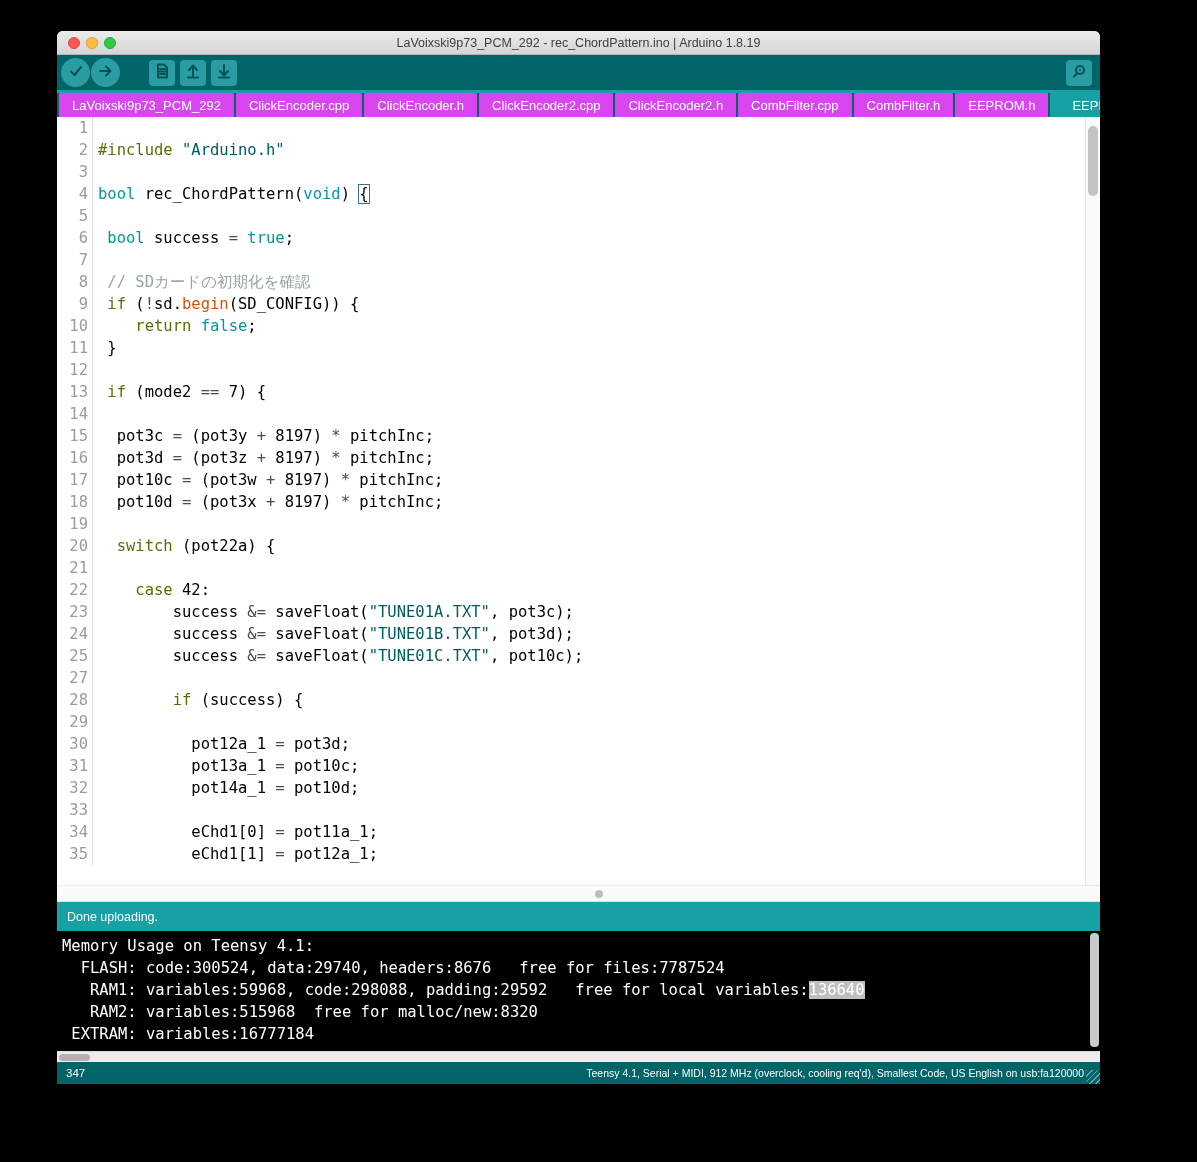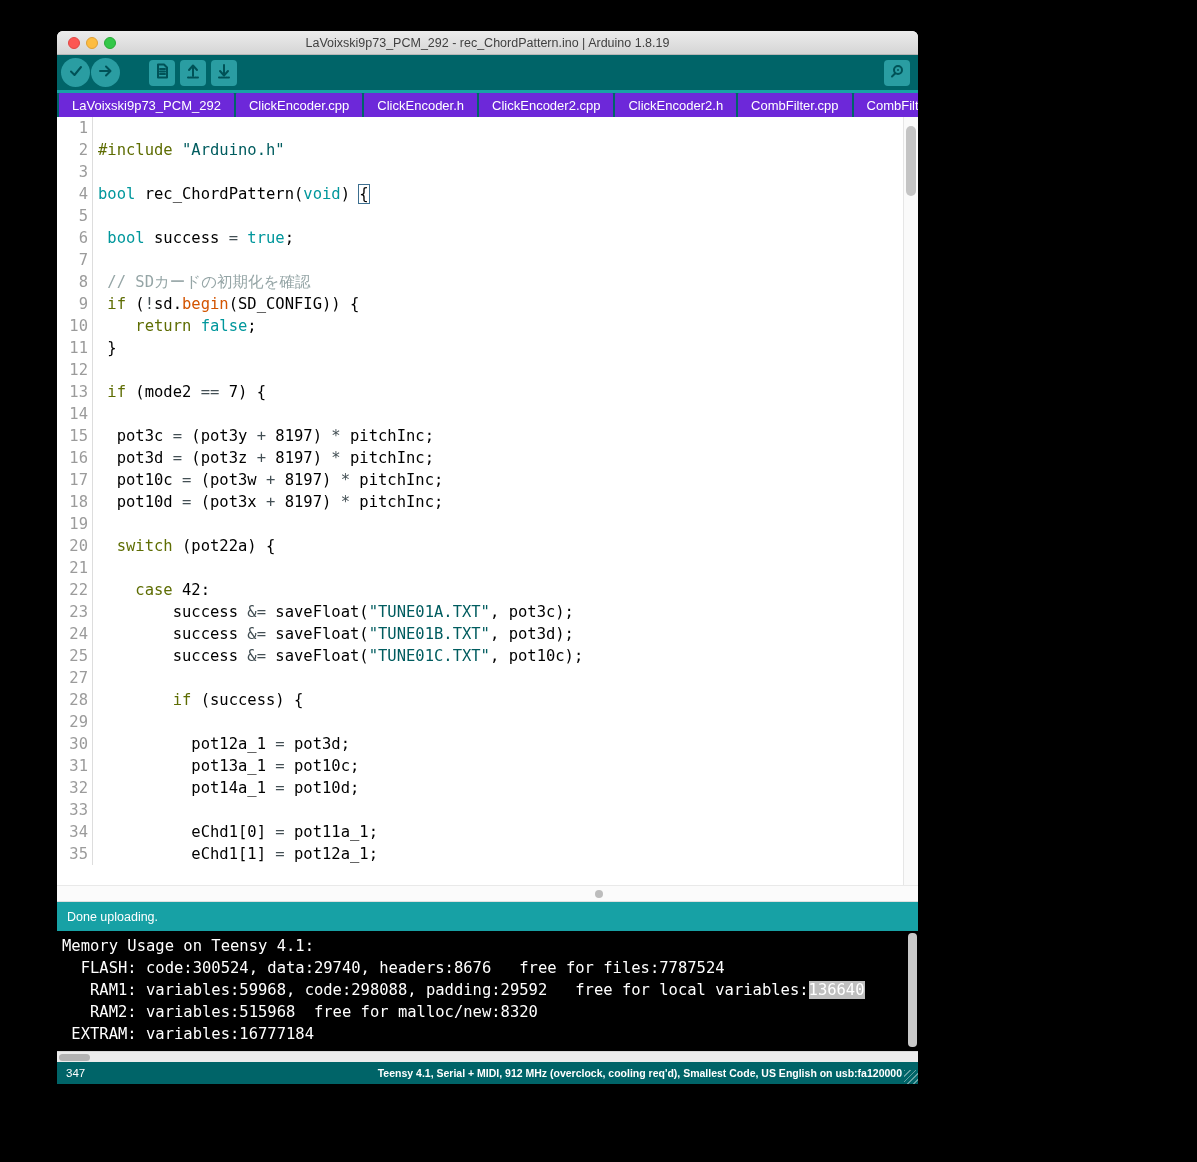--- a/index.html
+++ b/index.html
@@ -1,18 +1,18 @@
 <!DOCTYPE html>
 <html><head>
 <meta charset="utf-8">
 <style>
   html,body{margin:0;padding:0;background:#000;width:1197px;height:1162px;position:relative;
             font-family:"Liberation Sans",sans-serif;}
   *{box-sizing:border-box;}
-  #window{position:absolute;left:57px;top:31px;width:861px;height:1053px;
+  #window{position:absolute;left:57px;top:31px;width:1043px;height:1053px;
           border-radius:6px 6px 0 0;overflow:hidden;background:#fff;
           display:flex;flex-direction:column;box-shadow:0 10px 30px rgba(0,0,0,.6);}
 
   
   .titlebar{height:24px;flex:0 0 24px;background:linear-gradient(#ececec,#d5d5d5);
             border-bottom:1px solid #b6b6b6;position:relative;display:flex;
             align-items:center;justify-content:center;}
   .titlebar .title{font-size:12.5px;color:#3f3f3f;}
   .traffic{position:absolute;left:11px;top:6px;display:flex;gap:6px;}
   .light{width:12px;height:12px;border-radius:50%;}
@@ -27,21 +27,21 @@
              display:flex;align-items:center;justify-content:center;}
   .tb-square{width:26px;height:26px;border-radius:4px;background:#2a9da2;
              display:flex;align-items:center;justify-content:center;}
   .tb-group{display:flex;align-items:center;}
   .tb-right{position:absolute;right:8px;top:5px;}
   .tb-ico{stroke:#005257;fill:none;stroke-width:2;stroke-linecap:round;stroke-linejoin:round;}
 
   
   .tabbar{height:27px;flex:0 0 27px;background:#006468;border-top:3px solid #17a1a5;
           display:flex;align-items:stretch;overflow:hidden;padding-left:2px;}
-  .tab{background:#6d28d9;color:#fff;font-size:13px;display:flex;align-items:center;
+  .tab{background:#d946ef;color:#fff;font-size:13px;display:flex;align-items:center;
        padding:0 13px;margin-right:2px;white-space:nowrap;border-radius:1px 1px 0 0;}
   .tab-overflow{background:#17a1a5;color:#fff;font-size:13px;display:flex;
                 align-items:center;flex:1 0 auto;white-space:nowrap;}
   .tab-overflow .lbl{padding-left:22px;}
   .caret-down{width:0;height:0;border-left:6px solid transparent;border-right:6px solid transparent;
               border-top:7px solid #fff;margin:0 8px 0 10px;}
   .tab-sep{width:1px;align-self:stretch;background:#6fc5c8;margin-right:6px;}
 
   
   .editor{flex:0 0 768px;height:768px;background:#fff;position:relative;overflow:hidden;}
@@ -82,21 +82,21 @@
   .console .cscroll{position:absolute;right:1px;top:2px;width:9px;height:114px;
                     background:#c9c9c9;border-radius:4px;}
 
   
   .strip{flex:0 0 11px;background:#ececec;border-top:1px solid #d8d8d8;position:relative;}
   .strip .thumb{position:absolute;left:2px;top:2px;width:31px;height:7px;
                 border-radius:4px;background:#b2b2b2;}
   .footer{flex:0 0 22px;background:#006468;color:#fff;display:flex;align-items:center;
           justify-content:space-between;padding:0 16px 0 9px;position:relative;}
   .footer .lineno{font-size:11.5px;}
-  .footer .board{font-size:10.5px;font-weight:bold;}
+  .footer .board{font-size:10.5px;}
   .grip{position:absolute;right:0;bottom:0;width:14px;height:14px;
         background:repeating-linear-gradient(135deg,rgba(255,255,255,.4) 0 1px,transparent 1px 4px);}
 </style>
 </head>
 <body>
 
 <div id="window">
 
   <div class="titlebar">
     <div class="traffic">

